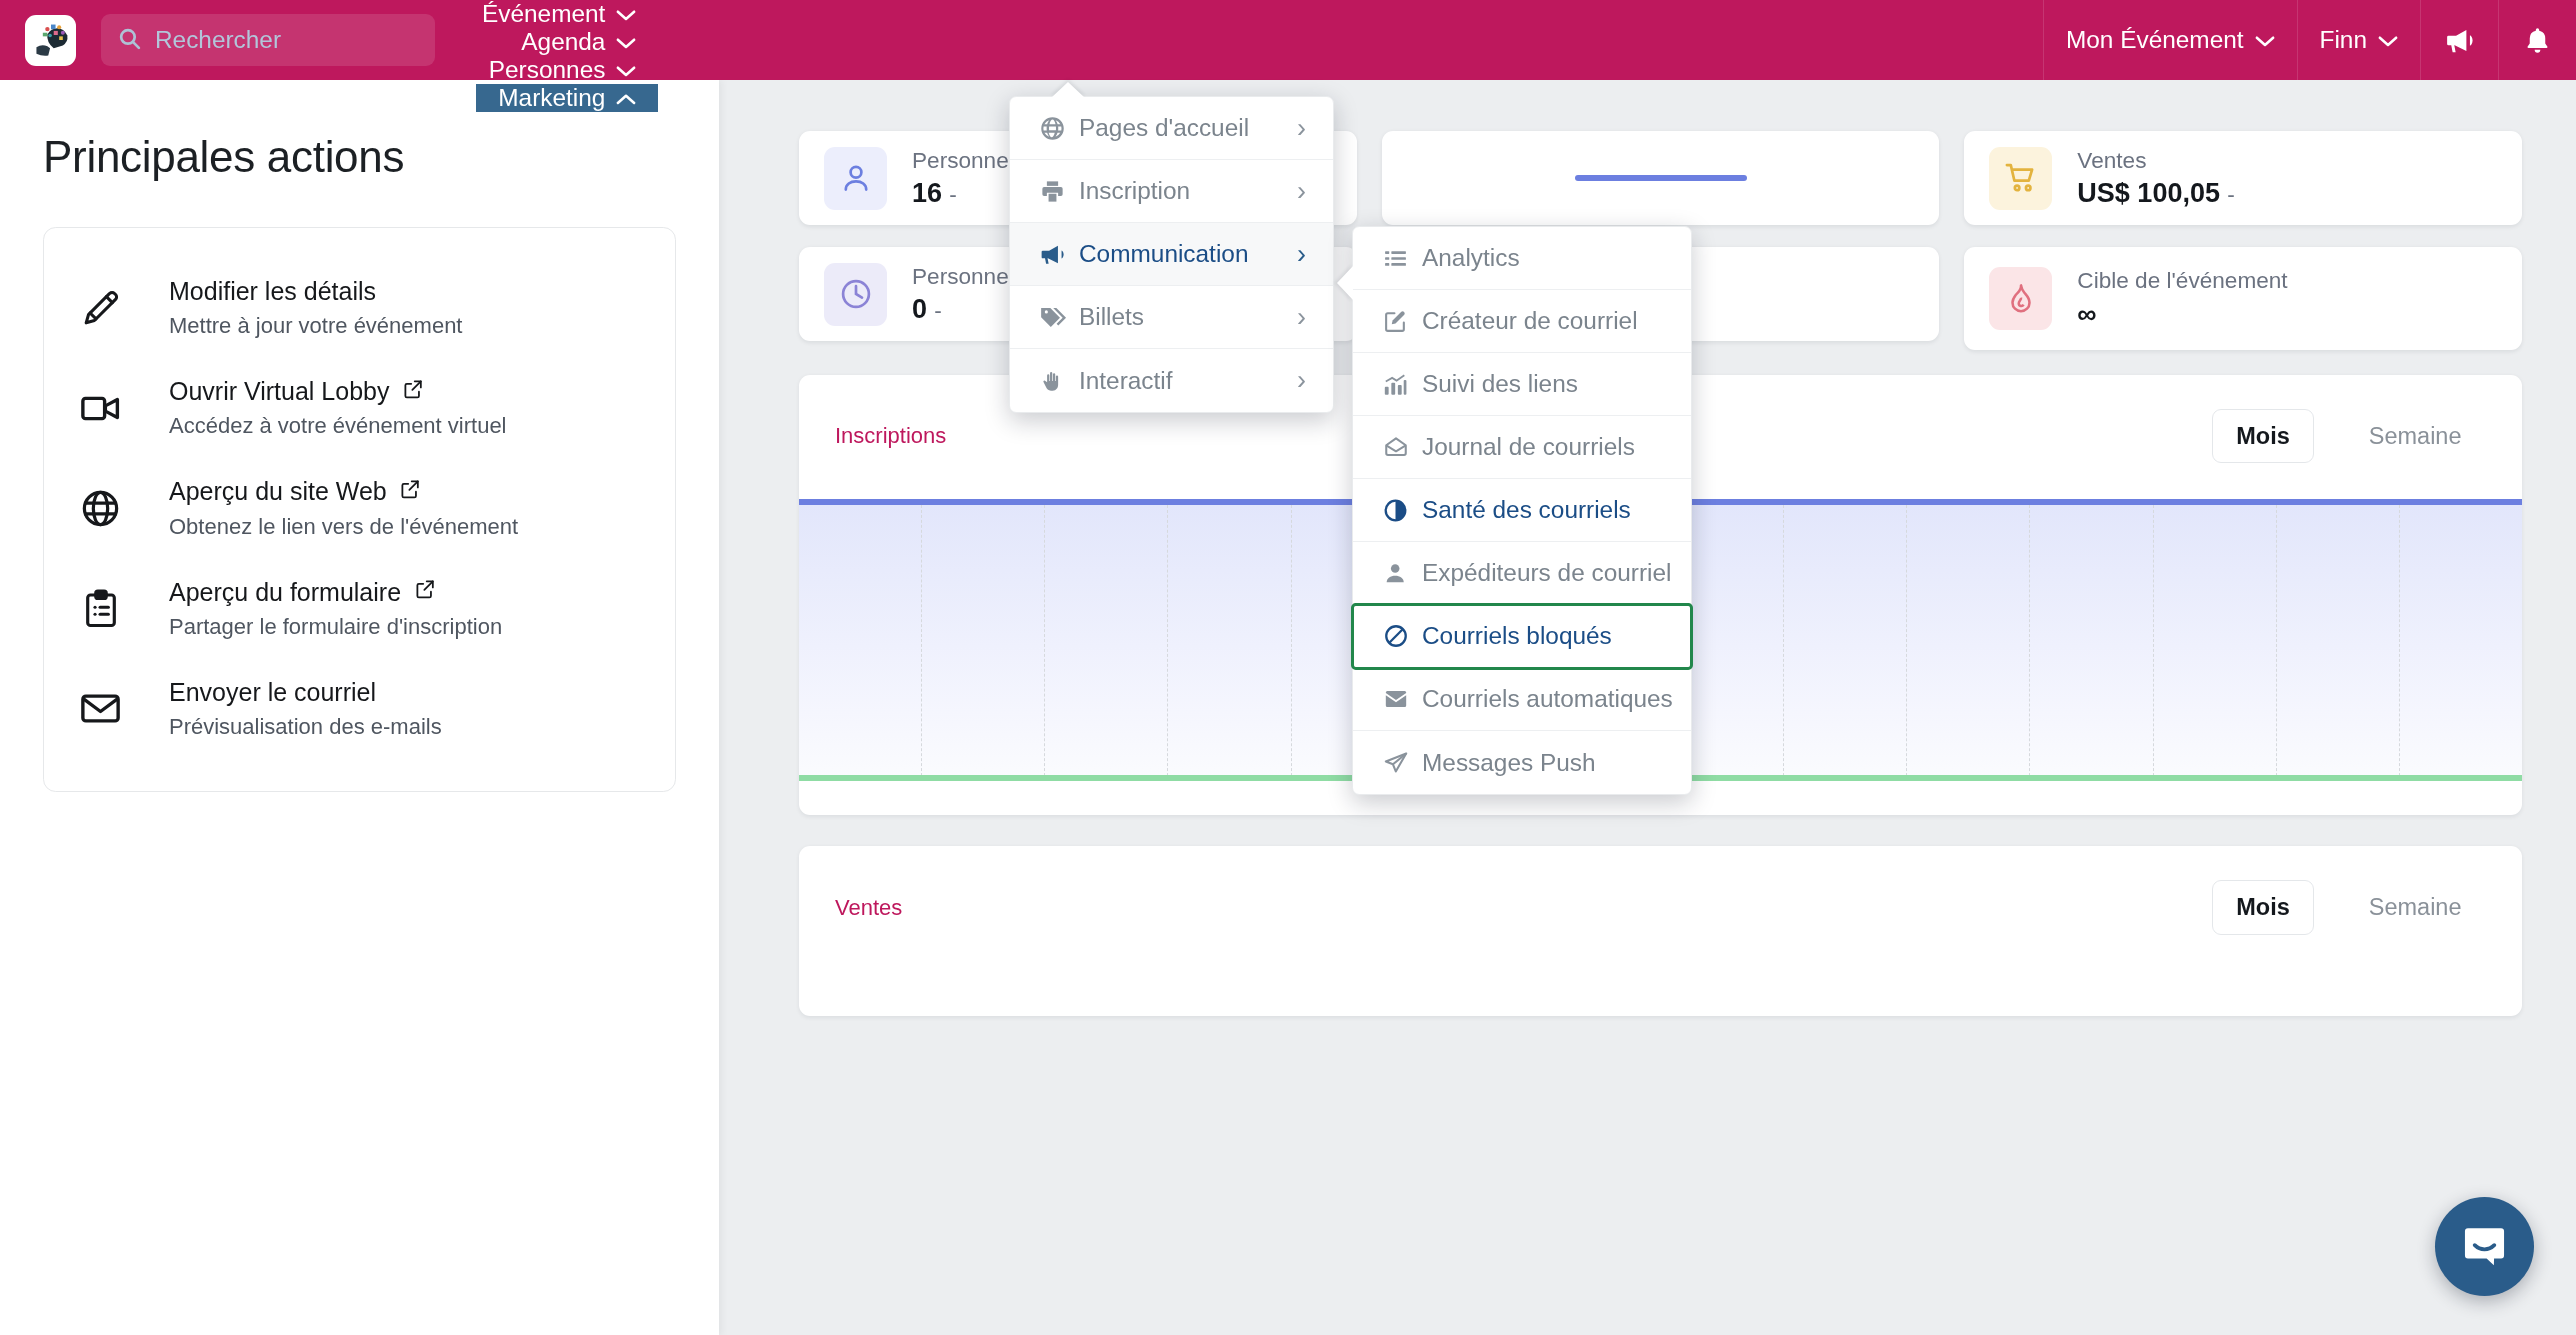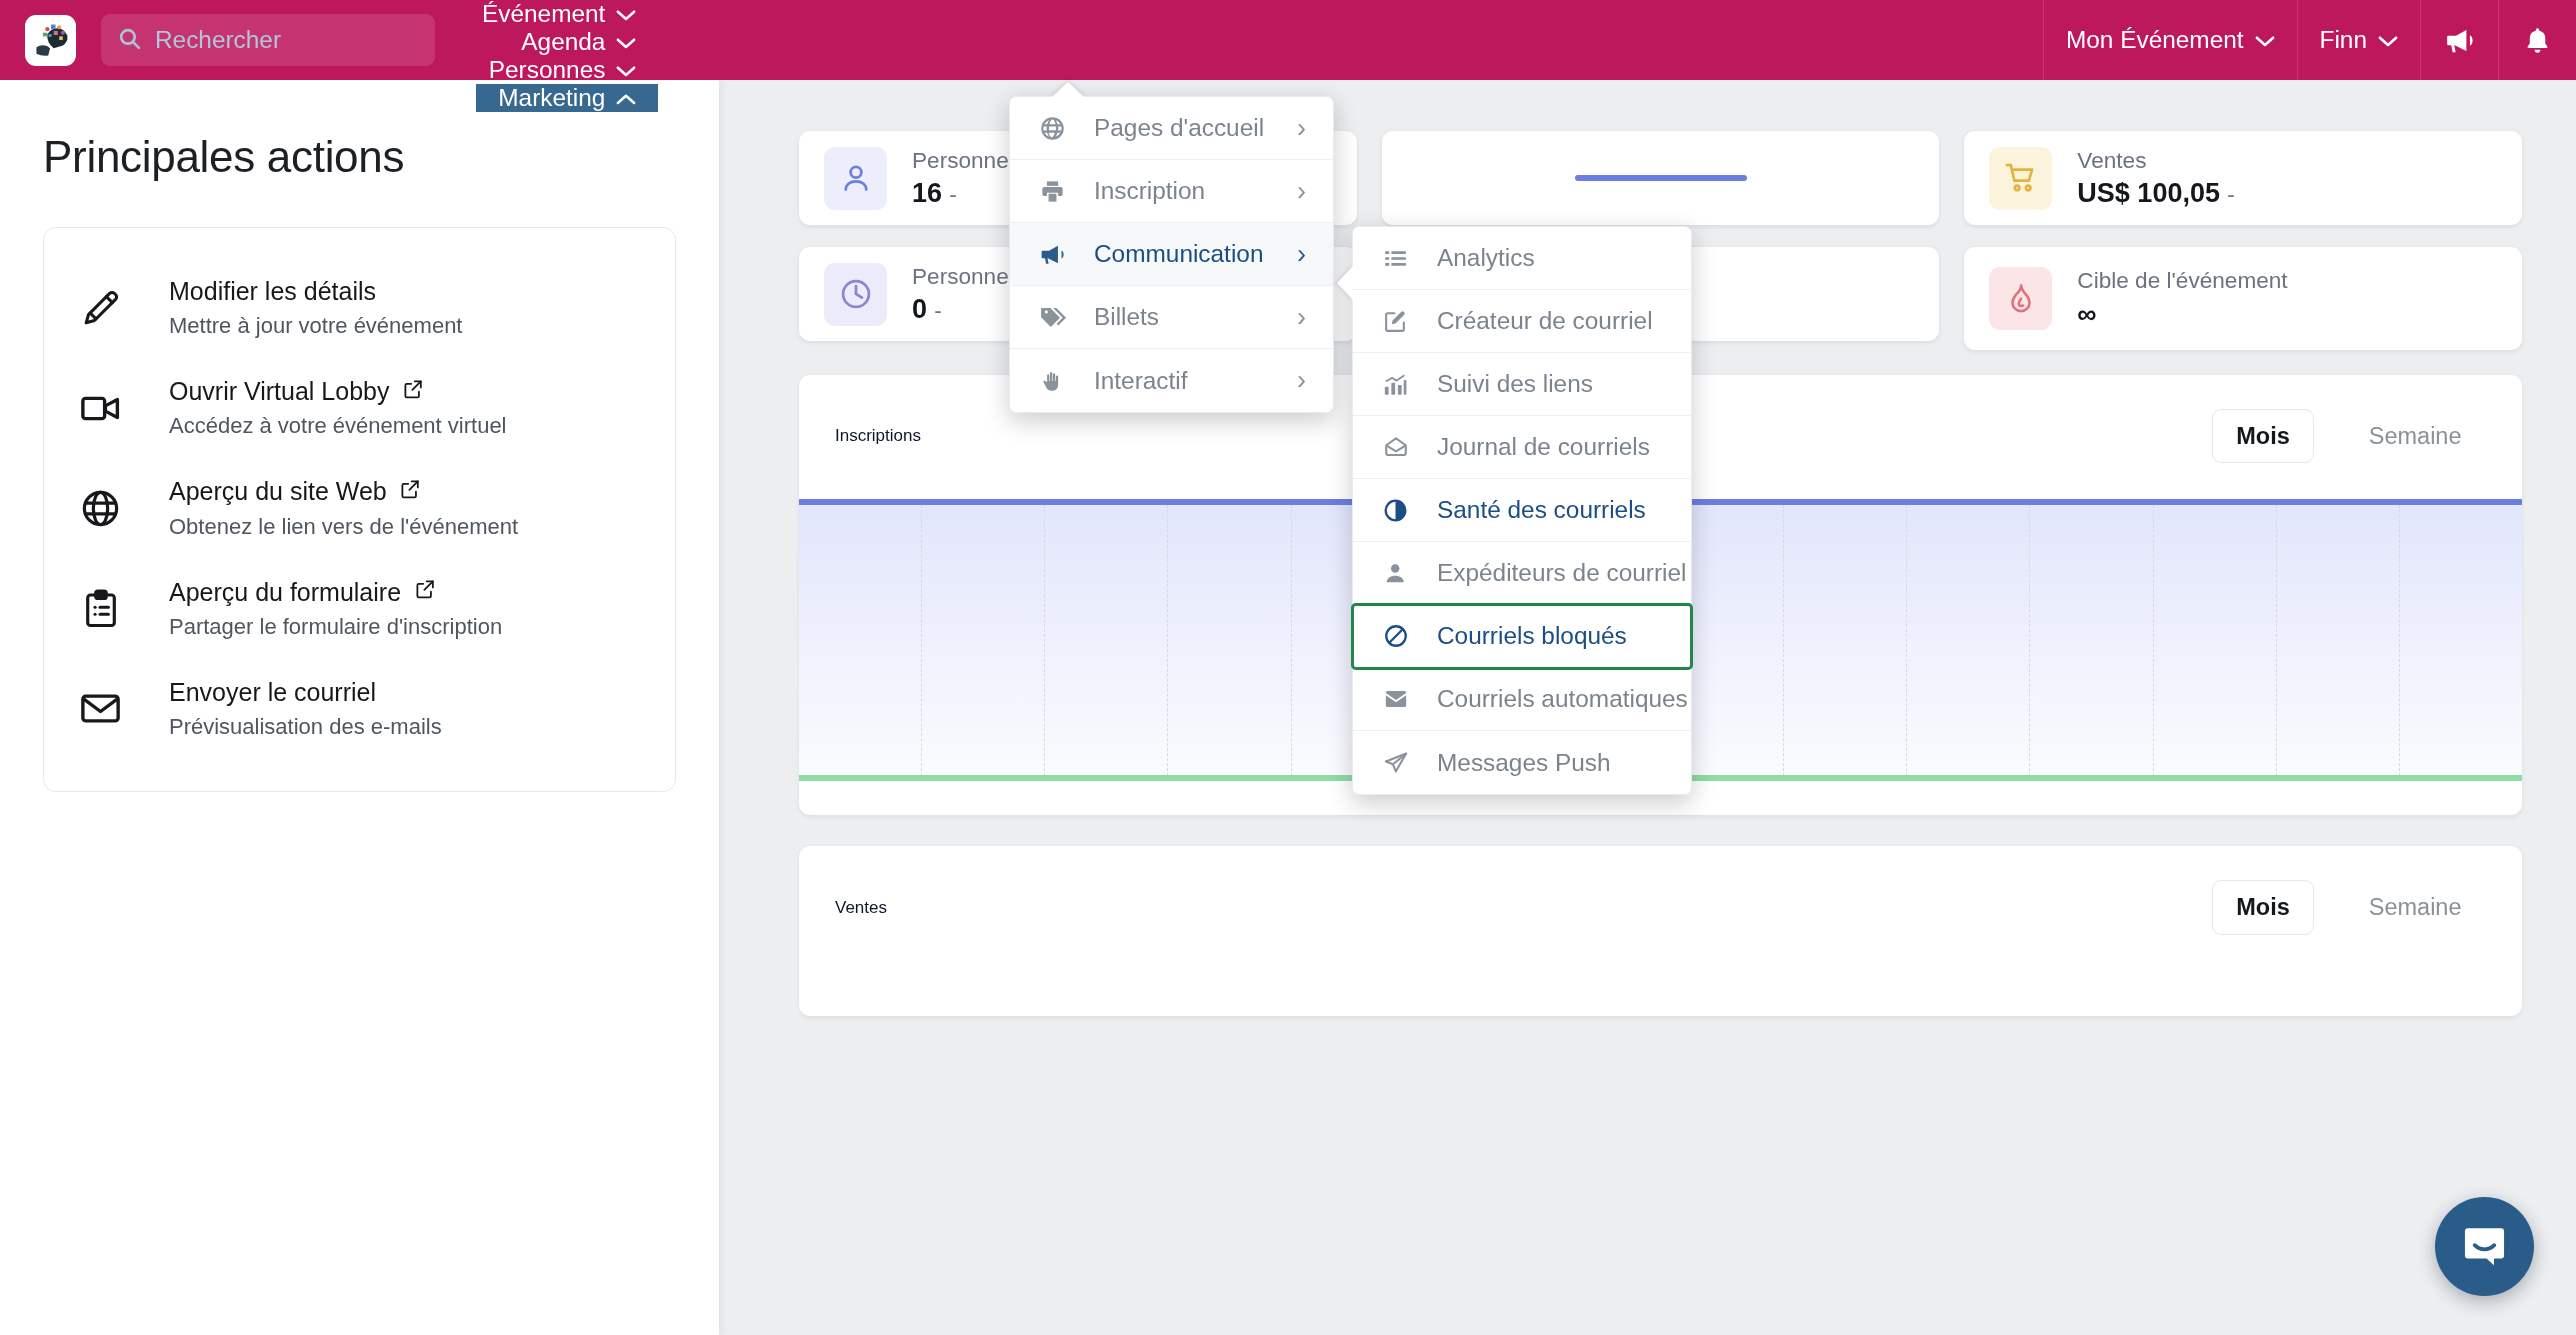--- a/index.html
+++ b/index.html
@@ -97,21 +97,21 @@
 
   
   .chart-card {
     margin-top:25px; background:#ffffff; border-radius:11px;
     box-shadow:0 1.8px 4.5px rgba(16,24,40,0.07); position:relative; overflow:hidden;
   }
   .chart-head {
     display:flex; align-items:center; justify-content:space-between;
     padding:34px 36px 0 36px;
   }
-  .chart-title { font-size:17px; color:#0f172a; font-weight:400; }
+  .chart-title { font-size:22px; color:#be185d; font-weight:400; }
   .seg { display:flex; align-items:center; gap:30px; }
   .seg-btn {
     font-size:23.5px; padding:12.7px 23.5px; border-radius:9px; cursor:pointer;
     color:#8a9199; background:transparent; border:0.9px solid transparent;
   }
   .seg-btn.on { color:#14181d; font-weight:700; background:#ffffff; border:0.9px solid #e4e7ea; }
 
   .plot { position:relative; height:316px; margin-top:36px; }
   .plot-area {
     position:absolute; left:0; right:0; top:0; bottom:34px;
@@ -130,21 +130,21 @@
 
   
   .menu {
     position:absolute; background:#ffffff; border-radius:7.2px;
     box-shadow:0 7.2px 25px rgba(16,24,40,0.22); z-index:90;
     border:0.9px solid #e9ebed;
   }
   .menu-l1 { left:1009px; top:96px; width:325px; }
   .menu-l2 { left:1352px; top:226px; width:340px; }
   .menu-item {
-    display:flex; align-items:center; gap:26px; height:63px;
+    display:flex; align-items:center; gap:11px; height:63px;
     padding:0 27px; font-size:24.4px; color:#7b848d; cursor:pointer;
     border-bottom:0.9px solid #edeff1; position:relative;
   }
   .menu-item:last-child { border-bottom:none; }
   .menu-item .m-ico { width:31px; flex:none; display:flex; align-items:center; justify-content:center; }
   .menu-item .m-label { flex:1; white-space:nowrap; }
   .menu-item .m-arrow { color:#8b949d; font-size:27px; line-height:1; }
   .menu-item.hl { color:#1b4d86; background:#f7f8f9; font-weight:400; }
   .menu-item.blue { color:#1b4d86; }
   .menu-item.focused {

